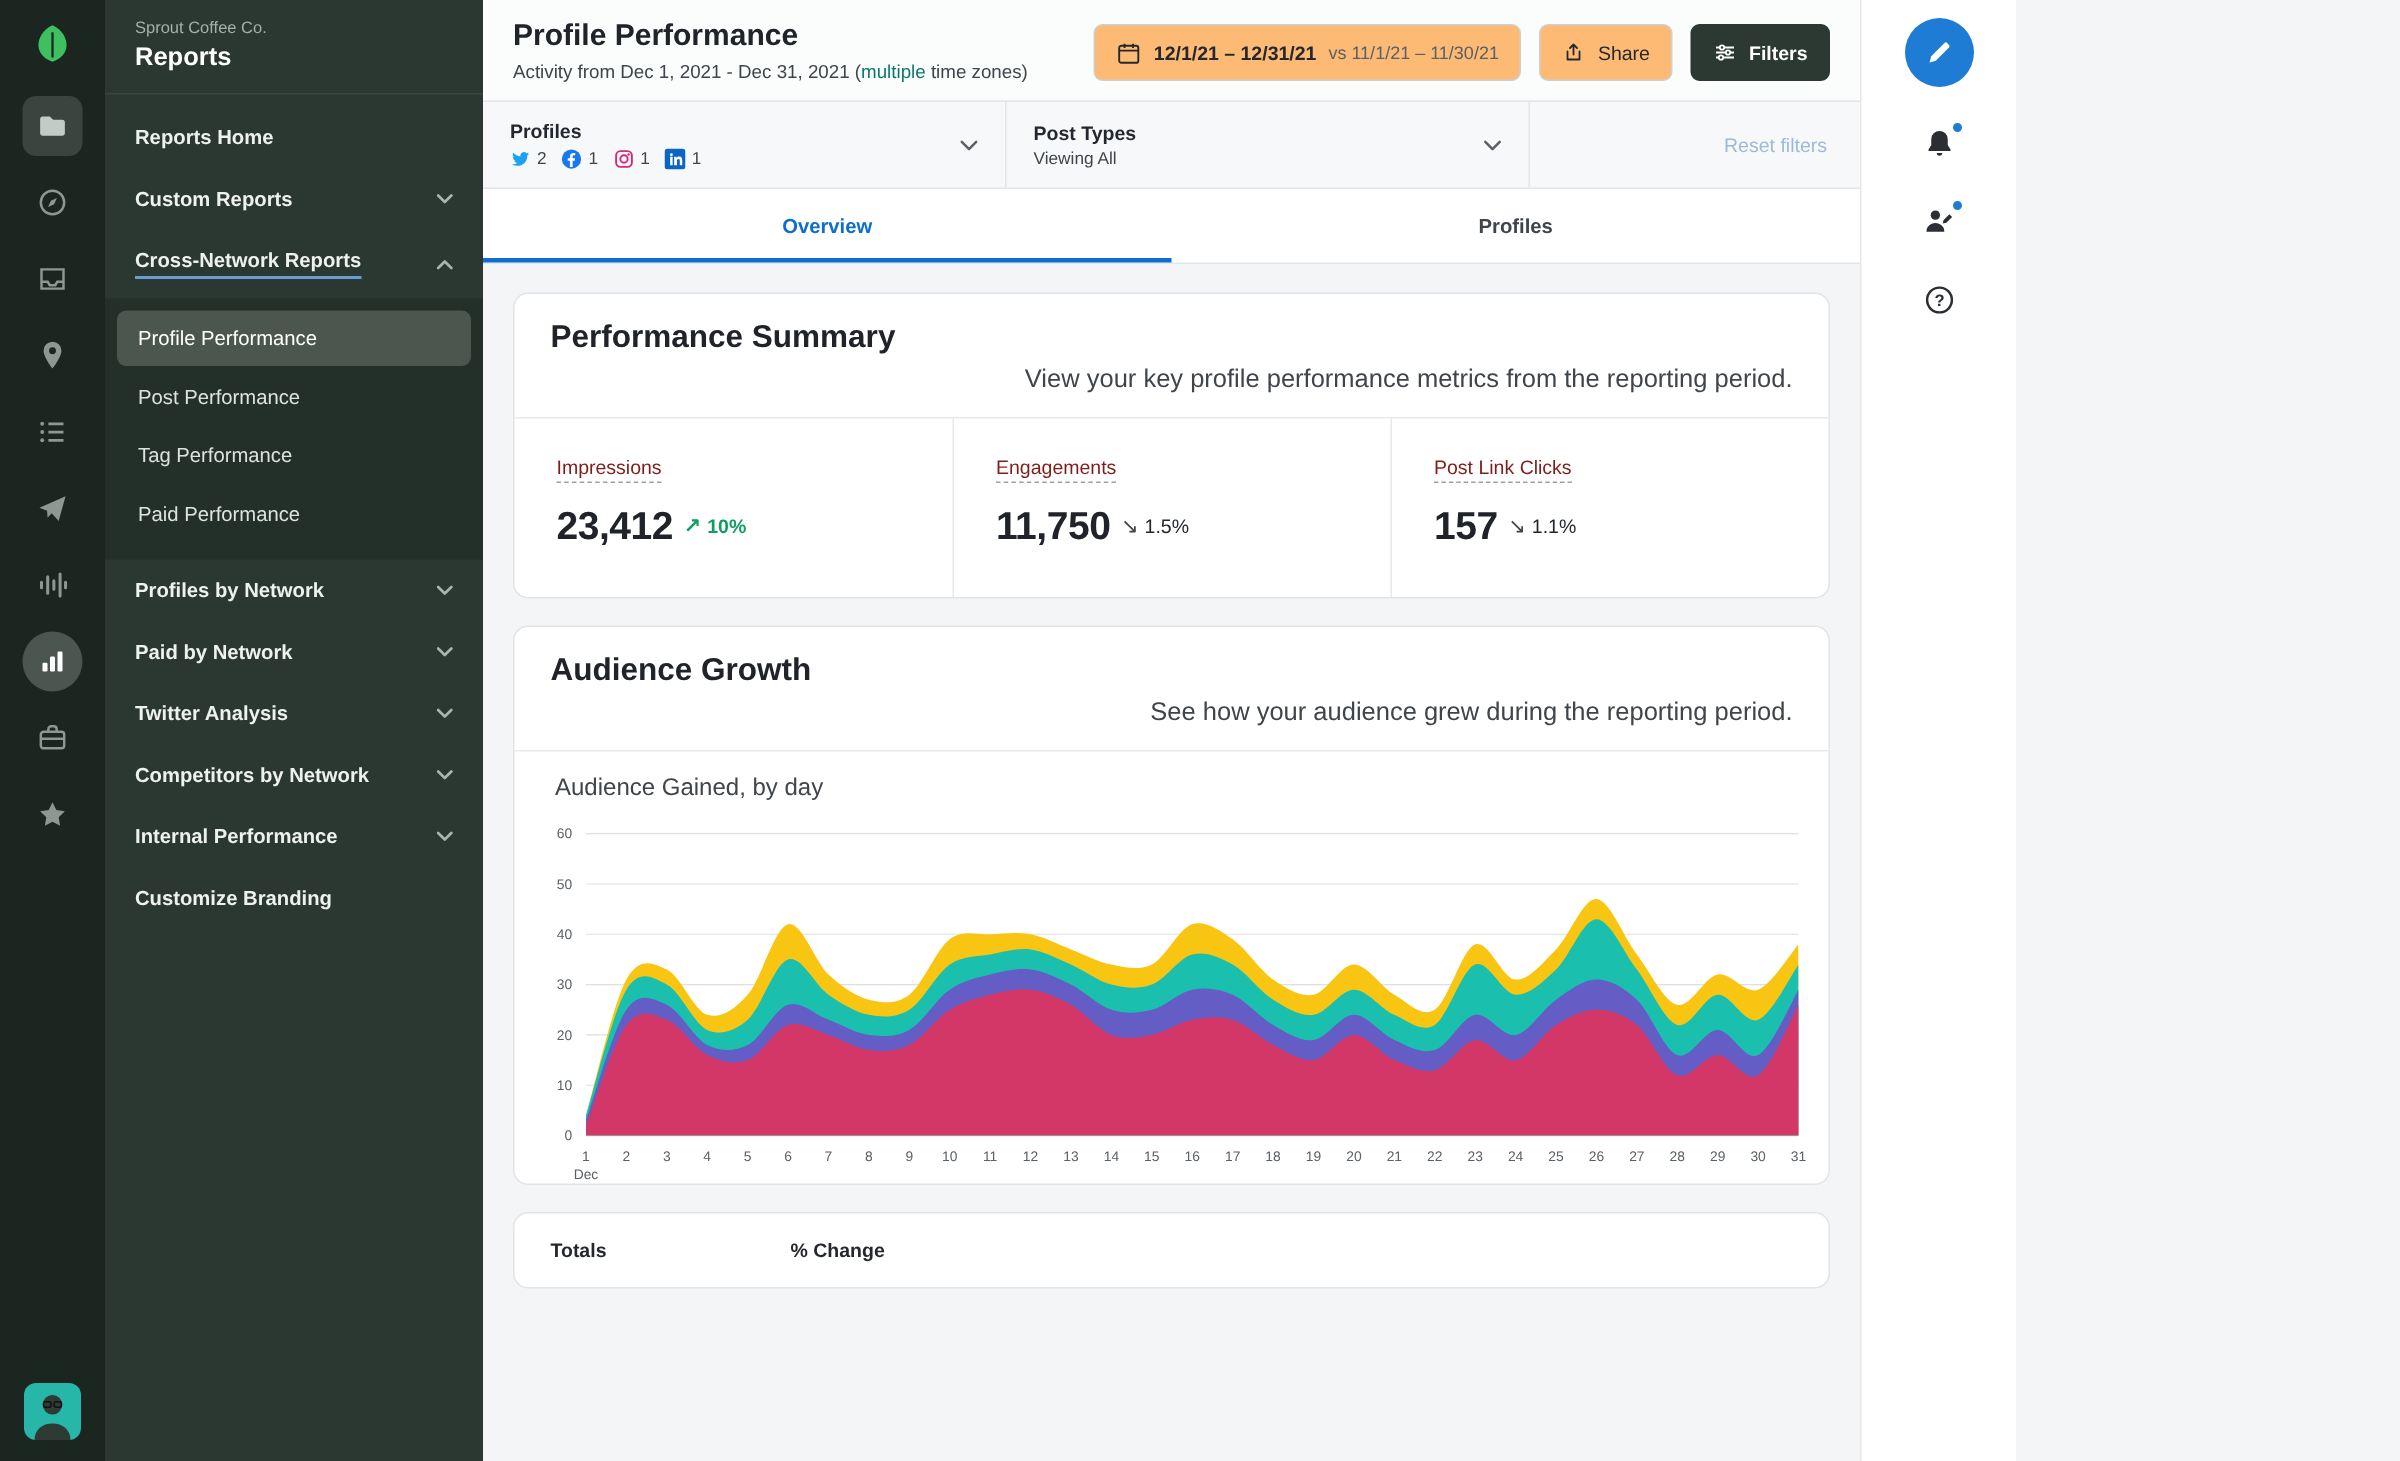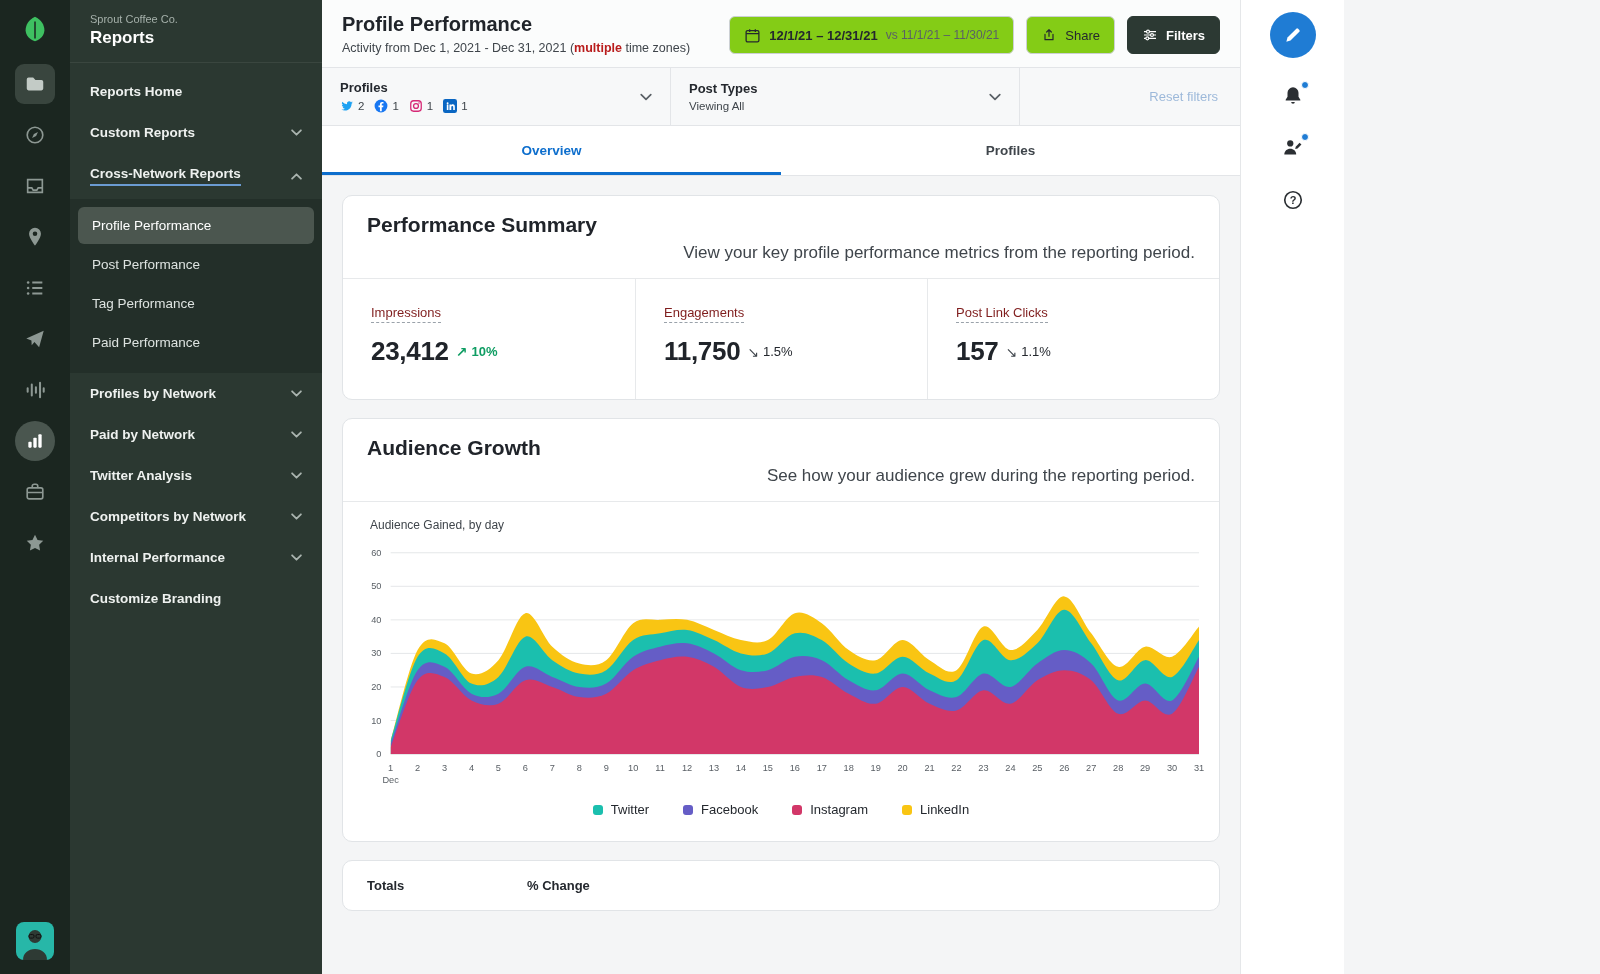--- a/index.html
+++ b/index.html
@@ -27,23 +27,23 @@
   .chev.up { transform:rotate(180deg); }
   .submenu { background:#232f29; padding:6px 8px 10px; }
   .submenu-item { padding:11px 14px; margin:2px 0; border-radius:6px; font-weight:500; color:#dde3e0; cursor:pointer; font-size:13.5px; }
   .submenu-item.selected { background:#4b564f; color:#ffffff; }
 
   
   .main { flex:1; min-width:0; display:flex; flex-direction:column; background:#f4f5f6; }
   .page-header { background:#fbfcfc; padding:13px 20px 12px; display:flex; justify-content:space-between; align-items:flex-start; }
   .page-title { font-size:20px; font-weight:700; color:#20242a; margin-bottom:5px; }
   .page-subtitle { font-size:12.5px; color:#3f454b; }
-  .page-subtitle .link { color:#b91c1c; font-weight:700; cursor:pointer; }
+  .page-subtitle .link { color:#0f766e; font-weight:400; cursor:pointer; }
   .header-actions { display:flex; gap:12px; align-items:center; margin-top:3px; }
-  .btn { height:38px; border:1px solid #ccd0d4; border-radius:6px; background:#84cc16; display:flex; align-items:center; gap:8px; padding:0 14px; font-size:13px; color:#24282e; cursor:pointer; white-space:nowrap; }
+  .btn { height:38px; border:1px solid #ccd0d4; border-radius:6px; background:#fdba74; display:flex; align-items:center; gap:8px; padding:0 14px; font-size:13px; color:#24282e; cursor:pointer; white-space:nowrap; }
   .btn .bold { font-weight:700; }
   .btn .muted { color:#5a6066; font-size:12px; }
   .btn-dark { background:#2c3933; border-color:#2c3933; color:#fff; font-weight:600; }
 
   .filter-bar { display:flex; background:#f7f8f9; border-top:1px solid #e3e5e8; border-bottom:1px solid #e3e5e8; height:59px; flex-shrink:0; }
   .filter-section { width:349px; border-right:1px solid #e3e5e8; padding:9px 18px; display:flex; align-items:center; justify-content:space-between; cursor:pointer; }
   .fs-label { font-size:13px; font-weight:600; color:#24282e; margin-bottom:4px; }
   .fs-sub { font-size:11.5px; color:#3f454b; display:flex; align-items:center; gap:10px; }
   .fs-sub .net { display:flex; align-items:center; gap:4px; }
   .fs-chev { width:12px; height:8px; color:#5a6066; }
@@ -67,21 +67,21 @@
   .metric-row { display:flex; align-items:center; gap:7px; }
   .metric-value { font-size:26px; font-weight:700; color:#20242a; letter-spacing:-0.3px; }
   .delta { font-size:13px; display:flex; align-items:center; gap:4px; }
   .delta.up { color:#0f9d63; font-weight:600; }
   .delta.down { color:#24282e; }
   .delta .arr { font-size:14px; }
   .delta.down .arr { color:#3f454b; }
 
   .growth-head { border-bottom:1px solid #e7e9eb; }
   .chart-area { padding:16px 0 0; }
-  .chart-label { font-size:12px; color:#3f454b; padding:0 0 10px 27px; }
+  .chart-label { font-size:16px; color:#3f454b; padding:0 0 10px 27px; }
   .growth-svg { display:block; width:100%; }
   .tick { font-family:"Liberation Sans","DejaVu Sans",sans-serif; font-size:12px; fill:#5a6066; }
   .legend { display:flex; justify-content:center; gap:34px; padding:16px 0 24px; }
   .legend-item { display:flex; align-items:center; gap:8px; font-size:13px; color:#24282e; cursor:pointer; }
   .legend-dot { width:10px; height:10px; border-radius:3px; }
 
   .amc-row { display:flex; align-items:flex-start; padding:17px 24px; }
   .amc-title { flex:1; font-size:14px; font-weight:700; color:#20242a; }
   .amc-col { font-size:13px; font-weight:600; color:#24282e; }
   .amc-col.totals { width:160px; }
@@ -429,38 +429,20 @@
               <text class="tick" x="868.5333333333333" y="298" text-anchor="middle">24</text>
               <text class="tick" x="903.6" y="298" text-anchor="middle">25</text>
               <text class="tick" x="938.6666666666666" y="298" text-anchor="middle">26</text>
               <text class="tick" x="973.7333333333333" y="298" text-anchor="middle">27</text>
               <text class="tick" x="1008.8" y="298" text-anchor="middle">28</text>
               <text class="tick" x="1043.8666666666668" y="298" text-anchor="middle">29</text>
               <text class="tick" x="1078.9333333333334" y="298" text-anchor="middle">30</text>
               <text class="tick" x="1114" y="298" text-anchor="middle">31</text>
               <text class="tick" x="62" y="314" text-anchor="middle">Dec</text>
             </svg>
-          <div class="legend">
-            <span class="legend-item">
-                <span class="legend-dot" style="background: rgb(27, 191, 174);"></span>
-                <span>Twitter</span>
-              </span>
-            <span class="legend-item">
-                <span class="legend-dot" style="background: rgb(101, 93, 198);"></span>
-                <span>Facebook</span>
-              </span>
-            <span class="legend-item">
-                <span class="legend-dot" style="background: rgb(210, 55, 104);"></span>
-                <span>Instagram</span>
-              </span>
-            <span class="legend-item">
-                <span class="legend-dot" style="background: rgb(249, 197, 19);"></span>
-                <span>LinkedIn</span>
-              </span>
-          </div>
         </div>
       </section>
 
       <section class="card">
         <div class="amc-row">
           <div class="amc-col totals">Totals</div>
           <div class="amc-col change">% Change</div>
         </div>
       </section>
 

